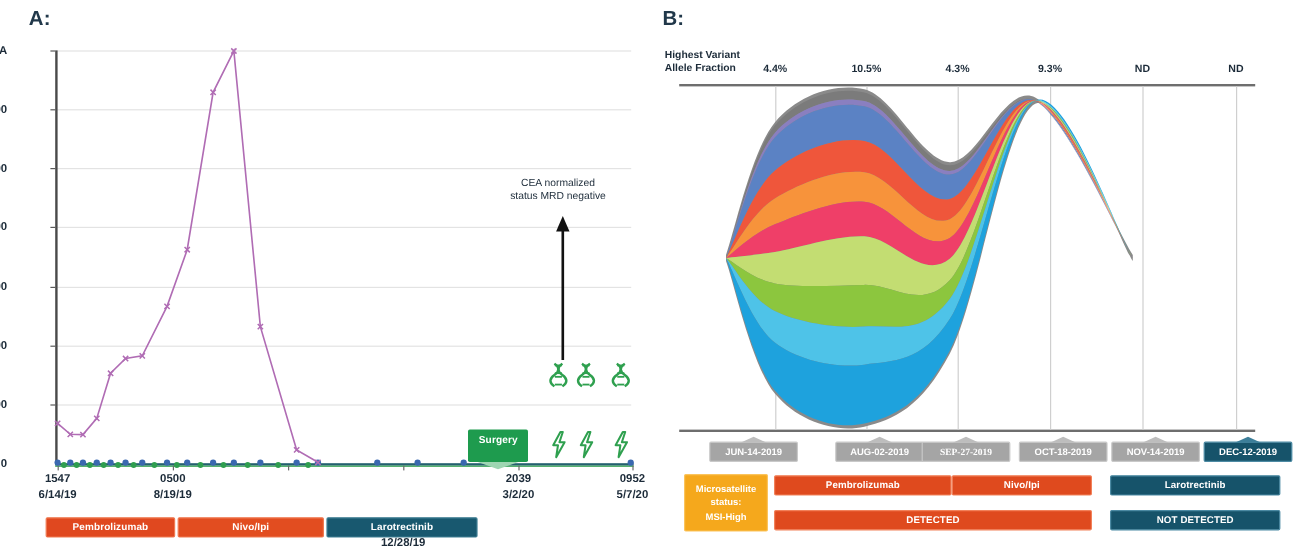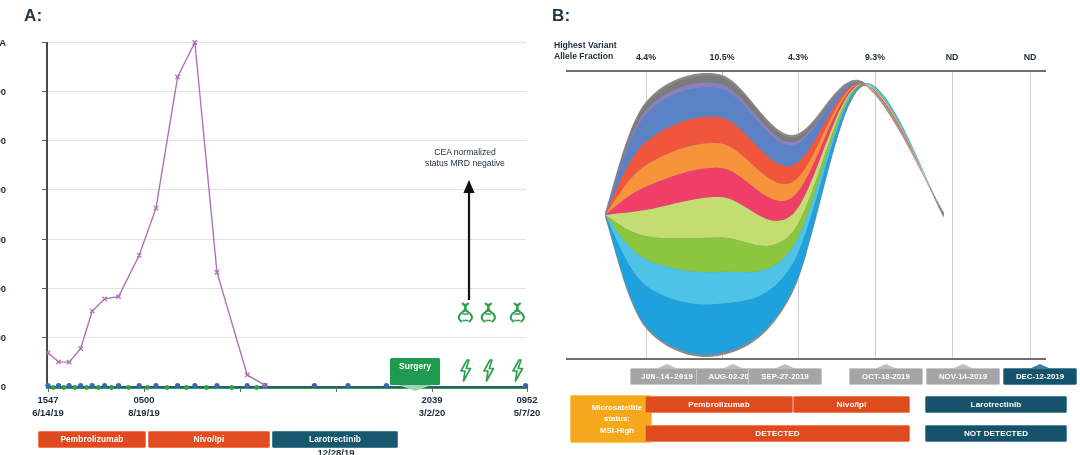--- a/index.html
+++ b/index.html
@@ -85,21 +85,20 @@
     border-left:11px solid transparent;border-right:11px solid transparent;
     border-bottom:5px solid #bdbdbd;
   }
   .chip-notch.teal{border-bottom-color:#3c7e99;}
 
   .b-msi{
     position:absolute;background:#f5a81c;border:1.3px solid #fbc45c;
     color:#ffffff;font-size:7.9px;font-weight:bold;text-align:center;
     line-height:11.5px;border-radius:1.5px;display:flex;align-items:center;
     justify-content:center;
-    padding-left:12px;
   }
   .b-bar{
     position:absolute;height:15px;line-height:15px;color:#fff;
     font-size:8.1px;font-weight:bold;text-align:center;border-radius:1.5px;
     white-space:nowrap;letter-spacing:.1px;
   }
   .bar-orange{background:#df4a1e;border:1.3px solid #f2815a;}
   .bar-teal{background:#16536a;border:1.3px solid #4b8aa3;}
 </style>
 </head>
@@ -293,29 +292,29 @@
     <path d="M605.00 215.00 C611.78 198.27, 626.47 135.67, 645.68 114.60 C664.89 93.53, 695.96 83.41, 720.26 88.56 C744.56 93.71, 767.72 146.28, 791.45 145.51 C815.18 144.73, 837.22 72.32, 862.64 83.90 C888.06 95.48, 930.44 193.15, 944.00 215.00 L944.00 215.00 C930.44 193.15, 888.06 92.09, 862.64 83.90 C837.22 75.71, 815.18 160.28, 791.45 165.88 C767.72 171.47, 744.56 121.39, 720.26 117.46 C695.96 113.53, 664.89 126.04, 645.68 142.30 C626.47 158.55, 611.78 202.88, 605.00 215.00 Z" fill="#5b82c4"></path>
     <path d="M605.00 215.00 C611.78 202.88, 626.47 158.55, 645.68 142.30 C664.89 126.04, 695.96 113.53, 720.26 117.46 C744.56 121.39, 767.72 171.47, 791.45 165.88 C815.18 160.28, 837.22 75.71, 862.64 83.90 C888.06 92.09, 930.44 193.15, 944.00 215.00 L944.00 215.00 C930.44 193.15, 888.06 89.29, 862.64 83.90 C837.22 78.51, 815.18 172.72, 791.45 182.65 C767.72 192.58, 744.56 146.35, 720.26 143.47 C695.96 140.59, 664.89 153.46, 645.68 165.38 C626.47 177.30, 611.78 206.73, 605.00 215.00 Z" fill="#ef563b"></path>
     <path d="M605.00 215.00 C611.78 206.73, 626.47 177.30, 645.68 165.38 C664.89 153.46, 695.96 140.59, 720.26 143.47 C744.56 146.35, 767.72 192.58, 791.45 182.65 C815.18 172.72, 837.22 78.51, 862.64 83.90 C888.06 89.29, 930.44 193.15, 944.00 215.00 L944.00 215.00 C930.44 193.15, 888.06 86.70, 862.64 83.90 C837.22 81.10, 815.18 184.20, 791.45 198.23 C767.72 212.25, 744.56 169.92, 720.26 168.04 C695.96 166.15, 664.89 179.09, 645.68 186.92 C626.47 194.75, 611.78 210.32, 605.00 215.00 Z" fill="#f7933b"></path>
     <path d="M605.00 215.00 C611.78 210.32, 626.47 194.75, 645.68 186.92 C664.89 179.09, 695.96 166.15, 720.26 168.04 C744.56 169.92, 767.72 212.25, 791.45 198.23 C815.18 184.20, 837.22 81.10, 862.64 83.90 C888.06 86.70, 930.44 193.15, 944.00 215.00 L944.00 215.00 C930.44 193.15, 888.06 83.80, 862.64 83.90 C837.22 84.00, 815.18 196.76, 791.45 215.60 C767.72 234.44, 744.56 197.87, 720.26 196.94 C695.96 196.00, 664.89 206.99, 645.68 210.00 C626.47 213.01, 611.78 214.17, 605.00 215.00 Z" fill="#ef3f68"></path>
     <path d="M605.00 215.00 C611.78 214.17, 626.47 213.01, 645.68 210.00 C664.89 206.99, 695.96 196.00, 720.26 196.94 C744.56 197.87, 767.72 234.44, 791.45 215.60 C815.18 196.76, 837.22 84.00, 862.64 83.90 C888.06 83.80, 930.44 193.15, 944.00 215.00 L944.00 215.00 C930.44 193.15, 888.06 80.80, 862.64 83.90 C837.22 87.00, 815.18 207.99, 791.45 233.57 C767.72 259.15, 744.56 236.97, 720.26 237.40 C695.96 237.83, 664.89 239.89, 645.68 236.16 C626.47 232.42, 611.78 218.53, 605.00 215.00 Z" fill="#c3dd72"></path>
     <path d="M605.00 215.00 C611.78 218.53, 626.47 232.42, 645.68 236.16 C664.89 239.89, 695.96 237.83, 720.26 237.40 C744.56 236.97, 767.72 259.15, 791.45 233.57 C815.18 207.99, 837.22 87.00, 862.64 83.90 C888.06 80.80, 930.44 193.15, 944.00 215.00 L944.00 215.00 C930.44 193.15, 888.06 78.21, 862.64 83.90 C837.22 89.59, 815.18 217.78, 791.45 249.15 C767.72 280.51, 744.56 270.40, 720.26 272.08 C695.96 273.76, 664.89 268.75, 645.68 259.24 C626.47 249.72, 611.78 222.37, 605.00 215.00 Z" fill="#8cc63e"></path>
     <path d="M605.00 215.00 C611.78 222.37, 626.47 249.72, 645.68 259.24 C664.89 268.75, 695.96 273.76, 720.26 272.08 C744.56 270.40, 767.72 280.51, 791.45 249.15 C815.18 217.78, 837.22 89.59, 862.64 83.90 C888.06 78.21, 930.44 193.15, 944.00 215.00 L944.00 215.00 C930.44 193.15, 888.06 75.41, 862.64 83.90 C837.22 92.39, 815.18 229.26, 791.45 265.92 C767.72 302.58, 744.56 300.62, 720.26 303.87 C695.96 307.11, 664.89 300.21, 645.68 285.39 C626.47 270.58, 611.78 226.73, 605.00 215.00 Z" fill="#4ec3e8"></path>
     <path d="M605.00 215.00 C611.78 226.73, 626.47 270.58, 645.68 285.39 C664.89 300.21, 695.96 307.11, 720.26 303.87 C744.56 300.62, 767.72 302.58, 791.45 265.92 C815.18 229.26, 837.22 92.39, 862.64 83.90 C888.06 75.41, 930.44 193.15, 944.00 215.00 L944.00 215.00 C930.44 193.15, 888.06 71.02, 862.64 83.90 C837.22 96.78, 815.18 247.43, 791.45 292.28 C767.72 337.13, 744.56 347.48, 720.26 353.00 C695.96 358.52, 664.89 348.40, 645.68 325.40 C626.47 302.40, 611.78 233.40, 605.00 215.00 Z" fill="#1ea2dd"></path>
   </svg>
 
-<div class="b-datechip chip-grey" style="left:630px;width:62px;font-family:Liberation Mono, monospace;">
+<div class="b-datechip chip-grey" style="left:591px;width:62px;">
   <span class="chip-notch"></span>
   <span>JUN-14-2019</span>
 </div>
 <div class="b-datechip chip-grey" style="left:696px;width:62px;">
   <span class="chip-notch"></span>
   <span>AUG-02-2019</span>
 </div>
-<div class="b-datechip chip-grey" style="left:748px;width:62px;">
+<div class="b-datechip chip-grey" style="left:768px;width:62px;font-family:Liberation Serif, serif;">
   <span class="chip-notch"></span>
   <span>SEP-27-2019</span>
 </div>
 <div class="b-datechip chip-grey" style="left:849px;width:62px;">
   <span class="chip-notch"></span>
   <span>OCT-18-2019</span>
 </div>
 <div class="b-datechip chip-grey" style="left:926px;width:62px;">
   <span class="chip-notch"></span>
   <span>NOV-14-2019</span>

